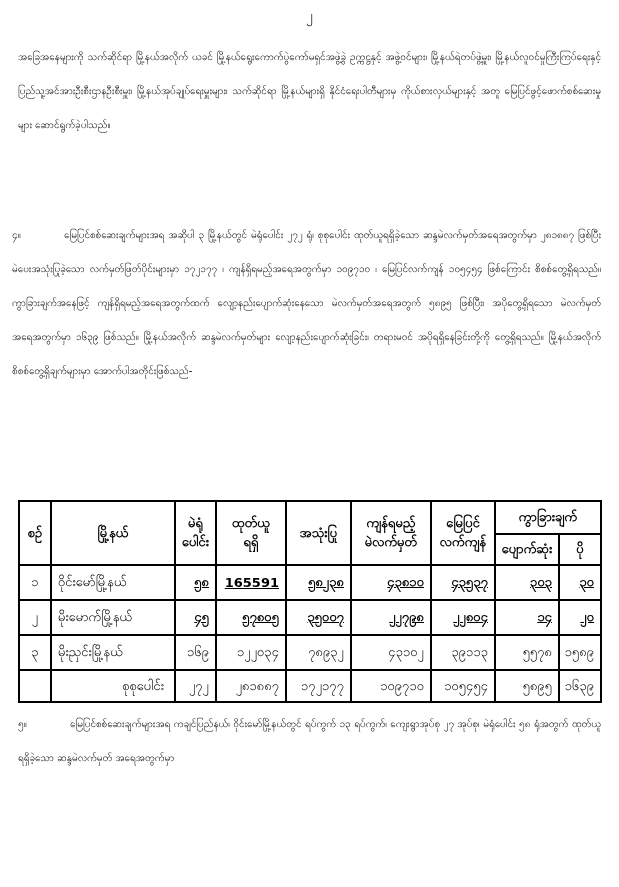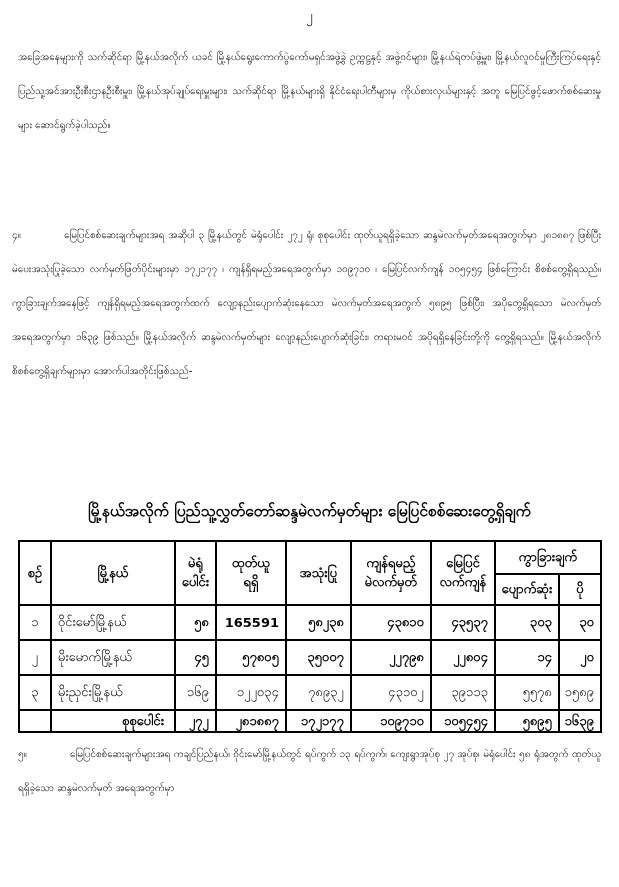--- a/index.html
+++ b/index.html
@@ -23,38 +23,37 @@
   th,td{border:2px solid #000;overflow:hidden;white-space:nowrap;
         padding:0 4px;vertical-align:middle;}
   th{font-weight:bold;text-align:center;line-height:1.6;}
   thead .two-line span{display:block;line-height:1.45;}
   tbody tr{height:35px;}
   thead tr.h1{height:33px;}
   thead tr.h2{height:31px;}
   td.c{text-align:center;}
   td.name{text-align:left;padding-left:6px;}
   td.num{text-align:right;padding-right:6px;}
-  tr.r1 td.num,tr.r2 td.num{font-weight:bold;}
+  tr.r1 td.num,tr.r2 td.num{font-weight:bold;text-decoration:underline;}
   tr.r3 td.name{font-weight:normal;}
-  tr.total{height:22px;font-weight:bold;}
+  tr.total{height:32px;font-weight:normal;}
   tr.total td.name{text-align:right;padding-right:10px;}
   .sect-heading{margin-top:28px;}
 </style>
 </head>
 <body>
 
 <div class="page">
 
   <div class="pageno">၂</div>
 
   <p class="body-text p1">အခြေအနေများကို သက်ဆိုင်ရာ မြို့နယ်အလိုက် ယခင် မြို့နယ်ရွေးကောက်ပွဲကော်မရှင်အဖွဲ့ခွဲ ဥက္ကဋ္ဌနှင့် အဖွဲ့ဝင်များ၊ မြို့နယ်ရဲတပ်ဖွဲ့မှူး၊ မြို့နယ်လူဝင်မှုကြီးကြပ်ရေးနှင့် ပြည်သူ့အင်အားဦးစီးဌာနဦးစီးမှူး၊ မြို့နယ်အုပ်ချုပ်ရေးမှူးများ၊ သက်ဆိုင်ရာ မြို့နယ်များရှိ နိုင်ငံရေးပါတီများမှ ကိုယ်စားလှယ်များနှင့် အတူ မြေပြင်ဖွင့်ဖောက်စစ်ဆေးမှုများ ဆောင်ရွက်ခဲ့ပါသည်။</p>
 
   <p class="body-text p4"><span class="pnum">၄။</span><span>မြေပြင်စစ်ဆေးချက်များအရ အဆိုပါ ၃ မြို့နယ်တွင် မဲရုံပေါင်း ၂၇၂ ရုံ၊ စုစုပေါင်း ထုတ်ယူရရှိခဲ့သော ဆန္ဒမဲလက်မှတ်အရေအတွက်မှာ ၂၈၁၈၈၇ ဖြစ်ပြီး မဲပေးအသုံးပြုခဲ့သော လက်မှတ်ဖြတ်ပိုင်းများမှာ ၁၇၂၁၇၇ ၊ ကျန်ရှိရမည့်အရေအတွက်မှာ ၁၀၉၇၁၀ ၊ မြေပြင်လက်ကျန် ၁၀၅၄၅၄ ဖြစ်ကြောင်း စိစစ်တွေ့ရှိရသည်။ ကွာခြားချက်အနေဖြင့် ကျန်ရှိရမည့်အရေအတွက်ထက် လျော့နည်းပျောက်ဆုံးနေသော မဲလက်မှတ်အရေအတွက် ၅၈၉၅ ဖြစ်ပြီး၊ အပိုတွေ့ရှိရသော မဲလက်မှတ်အရေအတွက်မှာ ၁၆၃၉ ဖြစ်သည်။ မြို့နယ်အလိုက် ဆန္ဒမဲလက်မှတ်များ လျော့နည်းပျောက်ဆုံးခြင်း၊ တရားမဝင် အပိုရရှိနေခြင်းတို့ကို တွေ့ရှိရသည်။ မြို့နယ်အလိုက် စိစစ်တွေ့ရှိချက်များမှာ အောက်ပါအတိုင်းဖြစ်သည်-</span></p>
 
-  <div class="center-heading">မြို့နယ်အလိုက် ပြည်သူ့လွှတ်တော်ဆန္ဒမဲလက်မှတ်များ မြေပြင်စစ်ဆေးတွေ့ရှိချက်</div>
 
   <div class="tbl-wrap">
     <table>
       <colgroup>
         <col style="width:32px">
           <col style="width:124px">
           <col style="width:41px">
         <col style="width:70px">
           <col style="width:65px">
           <col style="width:80px">

